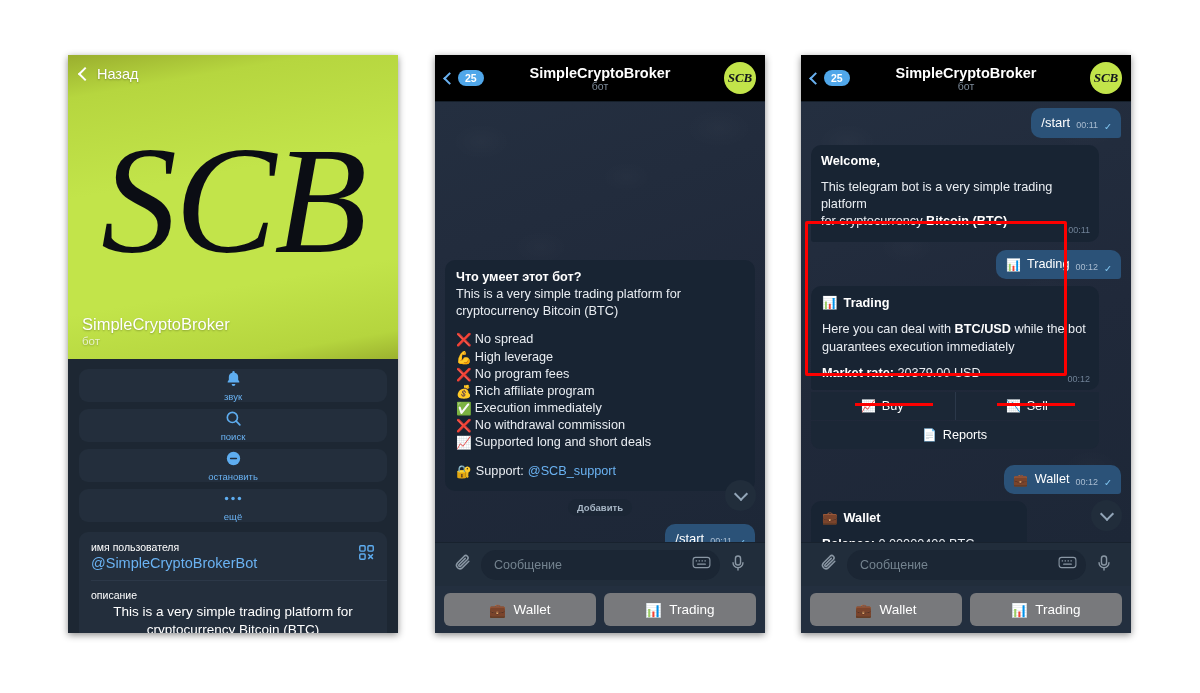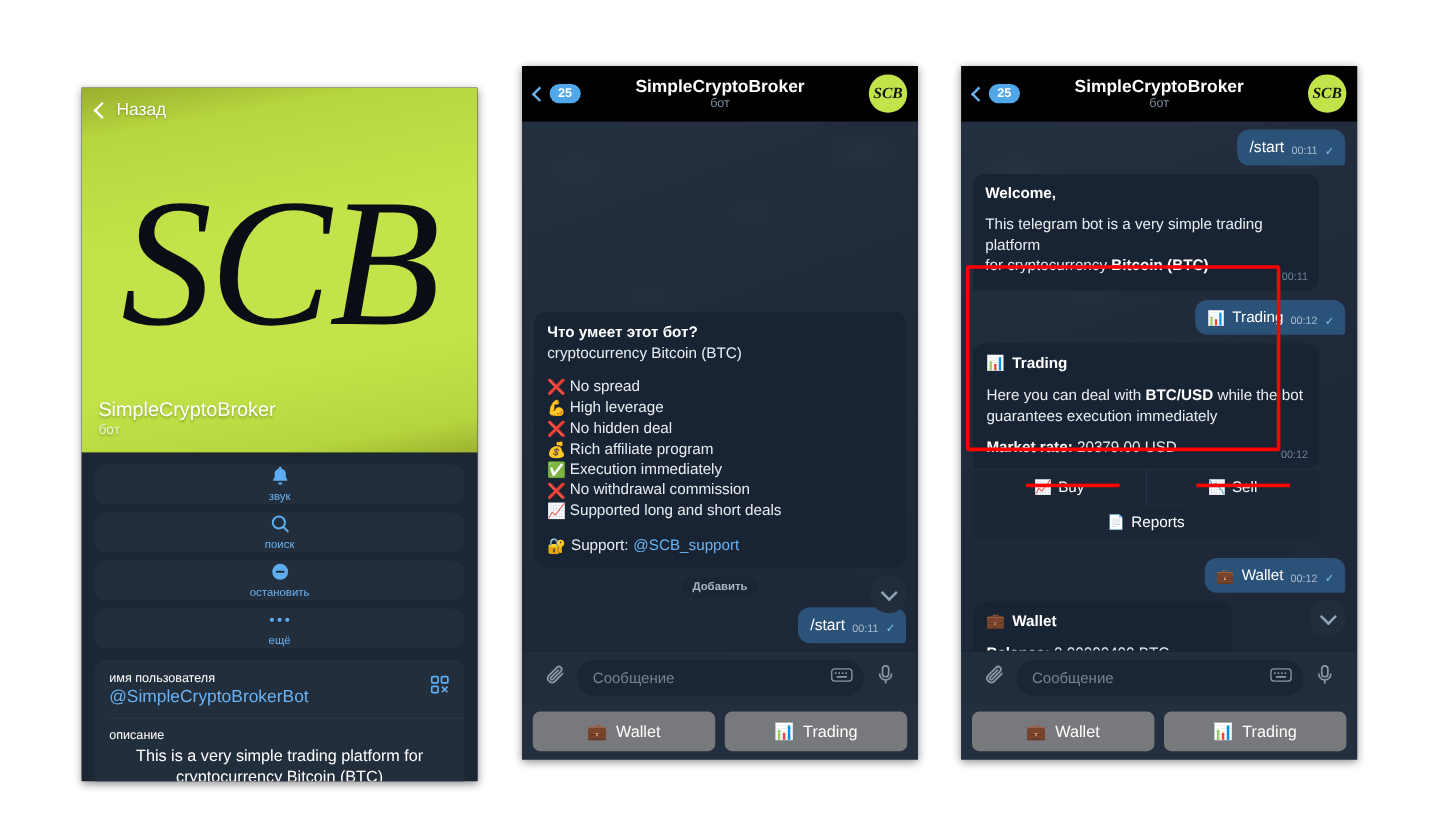--- a/index.html
+++ b/index.html
@@ -11,21 +11,21 @@
   }
   .stage { position: relative; width: 1200px; height: 693px; }
 
   
   .phone {
     position: absolute;
     background: #1d2733;
     overflow: hidden;
     box-shadow: 0 2px 7px rgba(0,0,0,.45);
   }
-  #phone1 { left: 68px;  top: 73px; width: 330px; height: 578px; }
+  #phone1 { left: 68px;  top: 55px; width: 330px; height: 578px; }
   #phone2 { left: 435px; top: 55px; width: 330px; height: 578px; }
   #phone3 { left: 801px; top: 55px; width: 330px; height: 578px; }
 
   
   .p1-hero {
     position: relative; height: 304px;
     background: linear-gradient(170deg,#9aae2e 0%,#b6d63f 12%,#c2e44a 40%,#c2e44a 72%,#b5d53e 92%,#9cb22f 100%);
   }
   .p1-back {
     position: absolute; left: 12px; top: 11px;
@@ -281,35 +281,36 @@
         <div class="tg-title">SimpleCryptoBroker</div>
         <div class="tg-subtitle">бот</div>
       </div>
       <div class="tg-avatar">SCB</div>
     </div>
 
     <div class="chat-area" style="height:440px;padding:0 10px;">
 
       <div class="bub" style="margin-top:158px;padding:9px 11px 10px 11px;">
         <div style="font-weight:bold;color:#fff;">Что умеет этот бот?</div>
+        <div>This is a very simple trading platform for</div>
         <div>cryptocurrency Bitcoin (BTC)</div>
 
         <div style="height:11px;"></div>
         <div>
           <div style="display:flex;gap:3px;">
             <span class="emo">❌</span>
             <span>No spread</span>
           </div>
           <div style="display:flex;gap:3px;">
             <span class="emo">💪</span>
             <span>High leverage</span>
           </div>
           <div style="display:flex;gap:3px;">
             <span class="emo">❌</span>
-            <span>No hidden deal</span>
+            <span>No program fees</span>
           </div>
           <div style="display:flex;gap:3px;">
             <span class="emo">💰</span>
             <span>Rich affiliate program</span>
           </div>
           <div style="display:flex;gap:3px;">
             <span class="emo">✅</span>
             <span>Execution immediately</span>
           </div>
           <div style="display:flex;gap:3px;">

